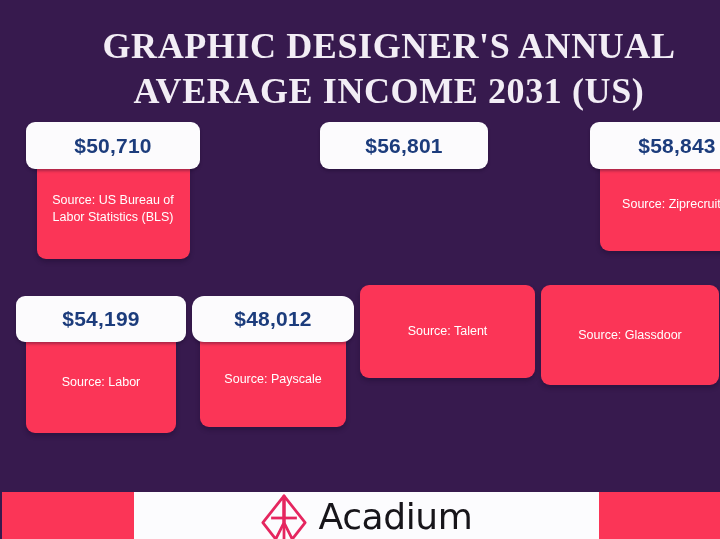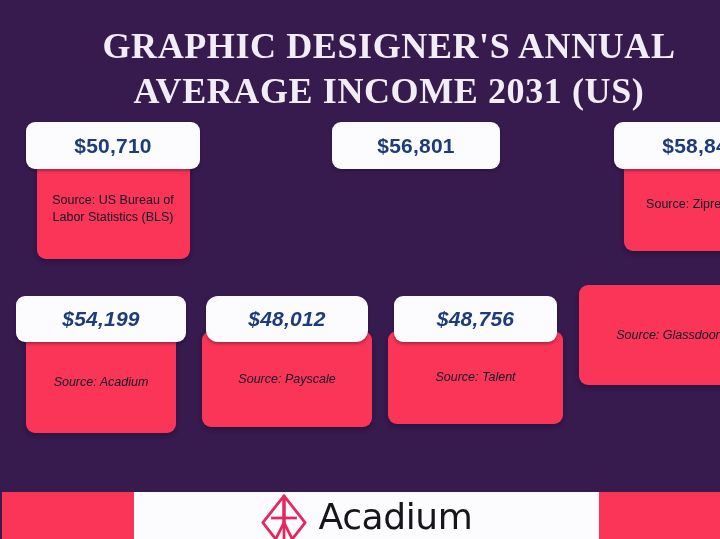--- a/index.html
+++ b/index.html
@@ -37,28 +37,27 @@
   
   .row {
     position: absolute;
     display: flex;
   }
   .row-one {
     left: 26px;
     top: 122px;
     width: 668px;
     justify-content: flex-start;
-    gap: 12px;
+    gap: 0;
   }
   .row-two {
     left: 16px;
     top: 296px;
     width: 690px;
-    gap: 16px;
-    font-style: italic;
+    gap: 6px;
   }
 
   .card {
     position: relative;
     display: flex;
     flex-direction: column;
     align-items: center;
   }
   .card-amount {
     box-sizing: border-box;
@@ -70,21 +69,21 @@
     letter-spacing: 0.2px;
     display: flex;
     align-items: center;
     justify-content: center;
     z-index: 2;
     box-shadow: 0 2px 3px rgba(24, 8, 40, 0.35);
   }
   .card-source {
     box-sizing: border-box;
     background: #FB3557;
-    color: #0f172a;
+    color: #ffffff;
     border-radius: 9px;
     display: flex;
     align-items: center;
     justify-content: center;
     text-align: center;
     font-size: 12.5px;
     line-height: 1.33;
     padding: 0 8px;
     margin-top: -11px;
     z-index: 1;
@@ -107,21 +106,21 @@
 
   
   .row-two .card-amount { width: 166px; height: 46px; }
   .row-two .c0 .card-amount { width: 170px; }
   .row-two .c1 .card-amount { width: 162px; border-radius: 12px; }
   .row-two .c2 .card-amount { width: 163px; }
   .row-two .c3 .card-amount { width: 168px; }
 
   .row-two .card-source { width: 146px; height: 97px; }
   .row-two .c0 .card-source { width: 150px; height: 102px; }
-  .row-two .c1 .card-source { width: 170px; height: 96px; }
+  .row-two .c1 .card-source { width: 146px; height: 96px; }
   .row-two .c2 .card-source { width: 175px; height: 93px; }
   .row-two .c3 .card-source { width: 178px; height: 100px; }
 
   
   .footer {
     position: absolute;
     left: 2px;
     top: 492px;
     width: 720px;
     height: 47px;
@@ -175,28 +174,27 @@
     </div>
     <div class="card c2">
       <div class="card-amount">$58,843</div>
       <div class="card-source">Source: Ziprecruiter</div>
     </div>
   </div>
 
   <div class="row row-two">
     <div class="card c0">
       <div class="card-amount">$54,199</div>
-      <div class="card-source">Source: Acadium</div>
+      <div class="card-source">Source: Labor</div>
     </div>
     <div class="card c1">
       <div class="card-amount">$48,012</div>
       <div class="card-source">Source: Payscale</div>
     </div>
     <div class="card c2">
-      <div class="card-amount">$48,756</div>
       <div class="card-source">Source: Talent</div>
     </div>
     <div class="card c3">
       <div class="card-source">Source: Glassdoor</div>
     </div>
   </div>
 
   <div class="footer">
     <div class="footer-panel">
       <svg class="logo-mark" viewBox="0 0 100 104">

